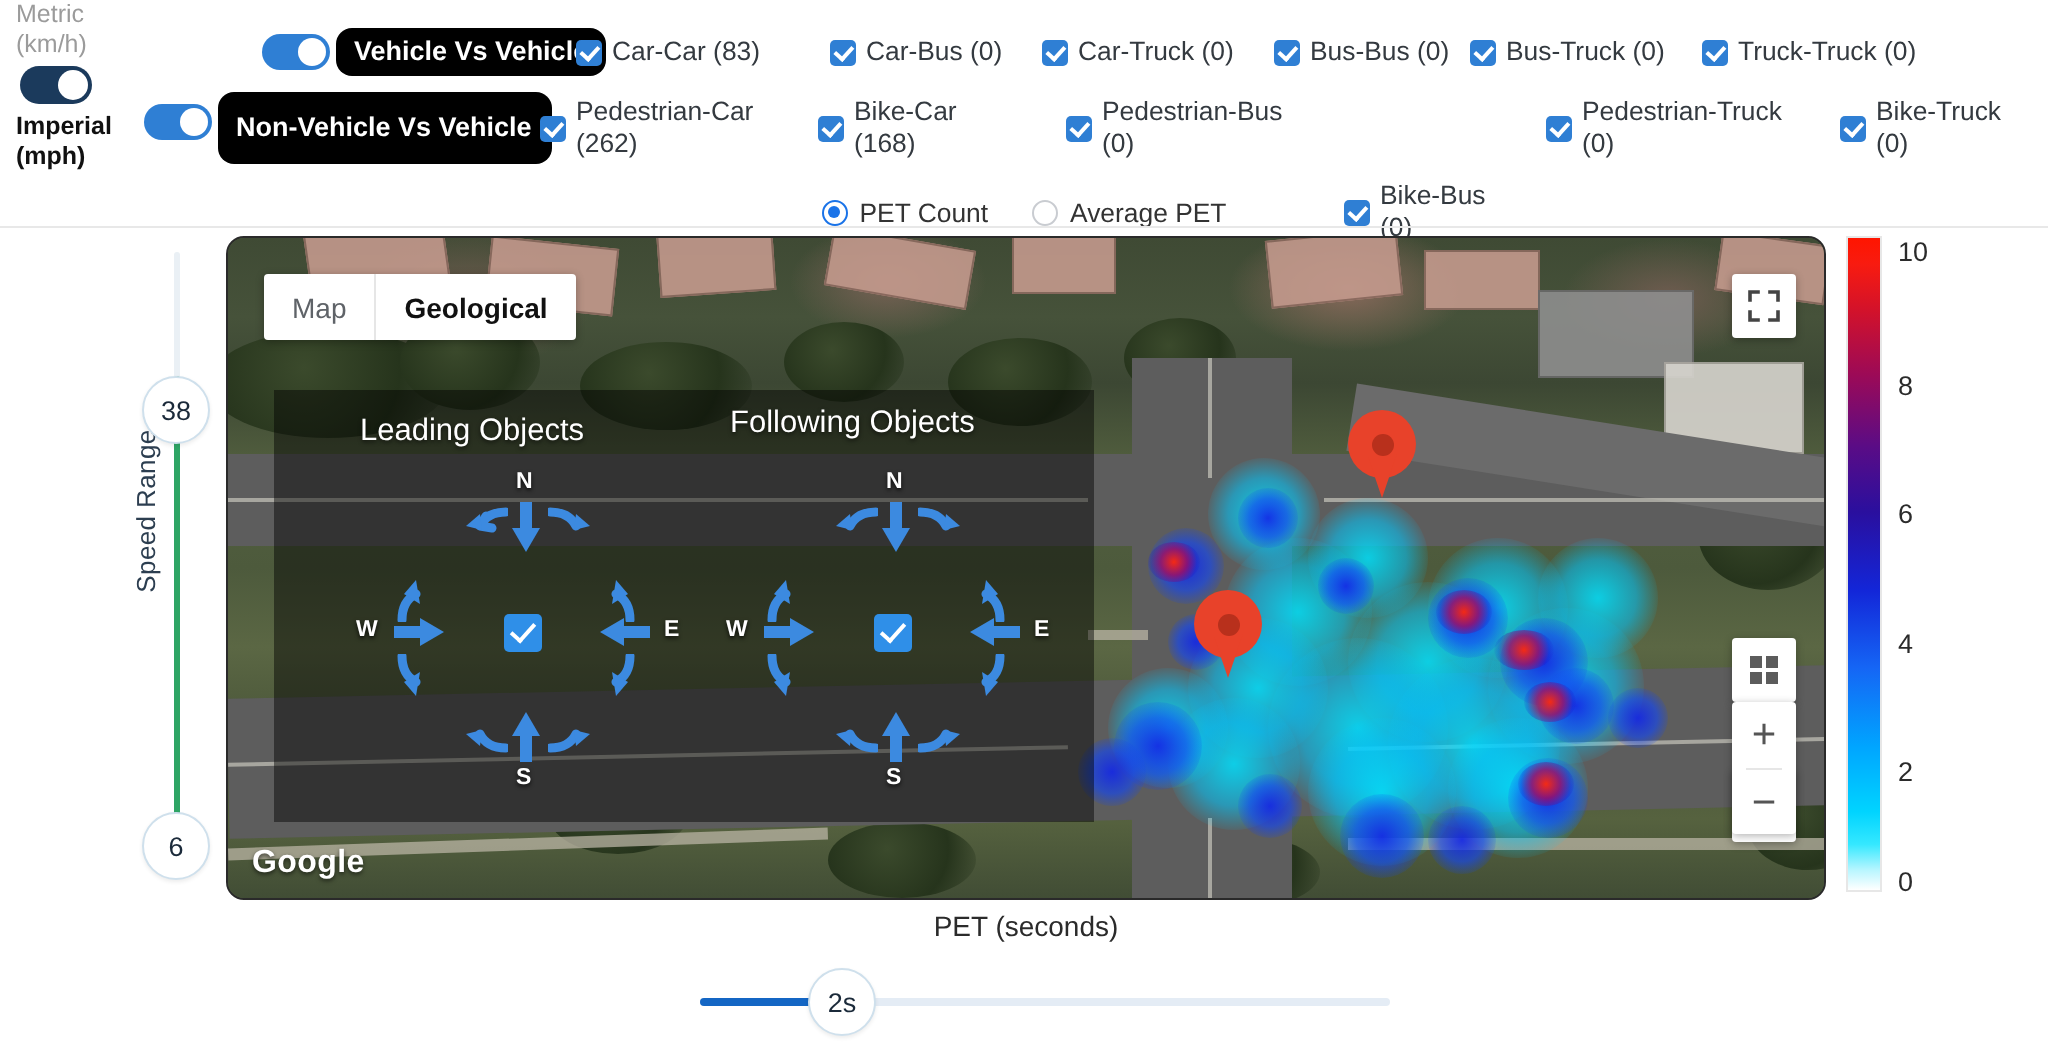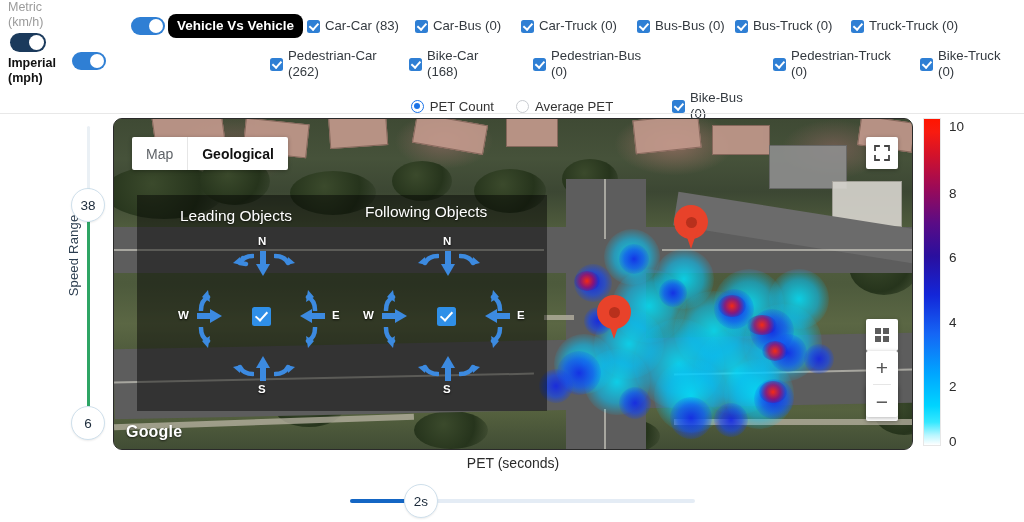--- a/index.html
+++ b/index.html
@@ -290,21 +290,21 @@
       </div>
       <div class="unit-label active">Imperial</div>
       <div class="unit-label active">(mph)</div>
     </div>
 
     <div class="sw" style="left:131px; top:17px;">
       <div class="knob"></div>
     </div>
     <div class="pill" style="left:168px; top:14px; height:24px;">Vehicle Vs Vehicle</div>
 
-    <div class="cb-item" style="left:307px; top:18px;">
+    <div class="cb-item" style="left:288px; top:18px;">
       <span class="cbx"></span>
       <span class="cb-text">Car-Car (83)</span>
     </div>
     <div class="cb-item" style="left:415px; top:18px;">
       <span class="cbx"></span>
       <span class="cb-text">Car-Bus (0)</span>
     </div>
     <div class="cb-item" style="left:521px; top:18px;">
       <span class="cbx"></span>
       <span class="cb-text">Car-Truck (0)</span>
@@ -318,20 +318,21 @@
       <span class="cb-text">Bus-Truck (0)</span>
     </div>
     <div class="cb-item" style="left:851px; top:18px;">
       <span class="cbx"></span>
       <span class="cb-text">Truck-Truck (0)</span>
     </div>
 
     <div class="sw" style="left:72px; top:52px;">
       <div class="knob"></div>
     </div>
+    <div class="pill" style="left:109px; top:46px; width:167px; height:36px; white-space:pre-line;">Non-Vehicle Vs Vehicle</div>
 
     <div class="cb-item two-line" style="left:270px; top:48px;">
       <span class="cbx"></span>
       <span class="cb-text">Pedestrian-Car
 (262)</span>
     </div>
     <div class="cb-item two-line" style="left:409px; top:48px;">
       <span class="cbx"></span>
       <span class="cb-text">Bike-Car
 (168)</span>

